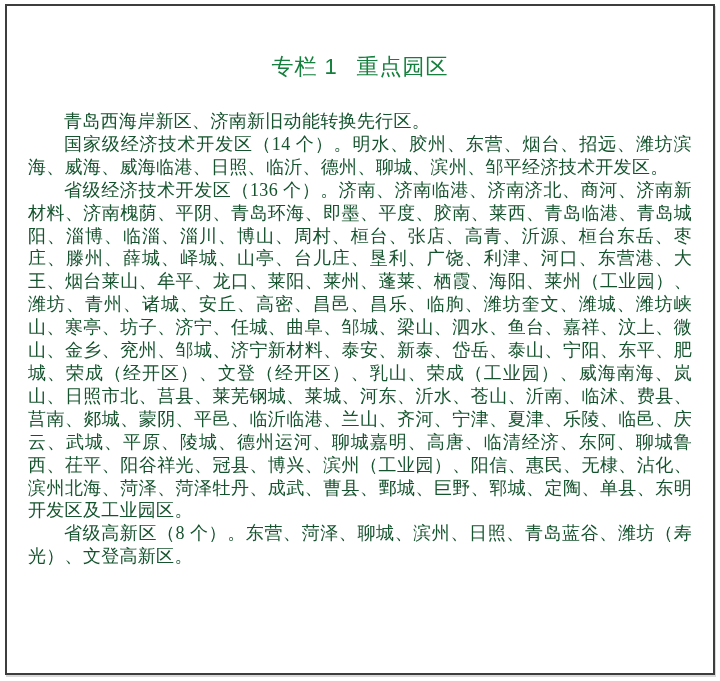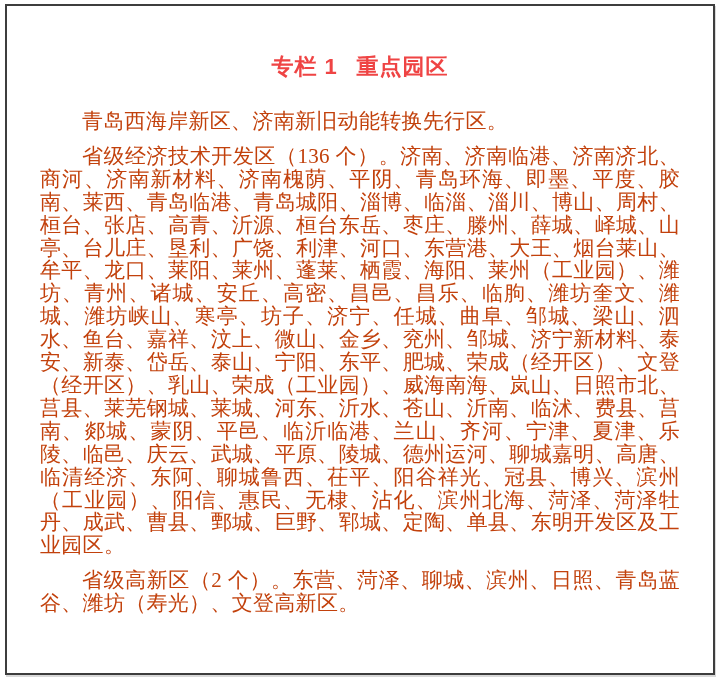--- a/index.html
+++ b/index.html
@@ -22,45 +22,46 @@
     width: 710px;
     height: 671px;
     border: 2px solid #3d3d3d;
     background: #ffffff;
     padding: 22px 21px 0 21px;
     box-shadow: 1px 2px 0 rgba(0,0,0,0.15);
   }
   .heading {
     text-align: center;
     font-family: "Liberation Sans", "DejaVu Sans", sans-serif;
-    font-weight: bold;
+    font-weight: normal;
     font-size: 22px;
     line-height: 26px;
     margin: 26px 0 30px 0;
-    color: #ef4444;
+    color: #15803d;
     letter-spacing: 1px;
   }
   .heading .label {
     margin-right: 0.85em;
   }
   .doc-body p {
-    margin: 12px;
-    font-size: 21px;
+    margin: 0;
+    font-size: 18px;
     line-height: 22.9px;
     text-align: justify;
     text-indent: 2em;
     letter-spacing: 0.3px;
-    color: #c2410c;
+    color: #14532d;
   }
 </style>
 </head>
 <body>
 
 <div class="frame">
   <h1 class="heading">
     <span class="label">专栏 1</span><span>重点园区</span>
   </h1>
   <div class="doc-body">
     <p>青岛西海岸新区、济南新旧动能转换先行区。</p>
+    <p>国家级经济技术开发区（14 个）。明水、胶州、东营、烟台、招远、潍坊滨海、威海、威海临港、日照、临沂、德州、聊城、滨州、邹平经济技术开发区。</p>
     <p>省级经济技术开发区（136 个）。济南、济南临港、济南济北、商河、济南新材料、济南槐荫、平阴、青岛环海、即墨、平度、胶南、莱西、青岛临港、青岛城阳、淄博、临淄、淄川、博山、周村、桓台、张店、高青、沂源、桓台东岳、枣庄、滕州、薛城、峄城、山亭、台儿庄、垦利、广饶、利津、河口、东营港、大王、烟台莱山、牟平、龙口、莱阳、莱州、蓬莱、栖霞、海阳、莱州（工业园）、潍坊、青州、诸城、安丘、高密、昌邑、昌乐、临朐、潍坊奎文、潍城、潍坊峡山、寒亭、坊子、济宁、任城、曲阜、邹城、梁山、泗水、鱼台、嘉祥、汶上、微山、金乡、兖州、邹城、济宁新材料、泰安、新泰、岱岳、泰山、宁阳、东平、肥城、荣成（经开区）、文登（经开区）、乳山、荣成（工业园）、威海南海、岚山、日照市北、莒县、莱芜钢城、莱城、河东、沂水、苍山、沂南、临沭、费县、莒南、郯城、蒙阴、平邑、临沂临港、兰山、齐河、宁津、夏津、乐陵、临邑、庆云、武城、平原、陵城、德州运河、聊城嘉明、高唐、临清经济、东阿、聊城鲁西、茌平、阳谷祥光、冠县、博兴、滨州（工业园）、阳信、惠民、无棣、沾化、滨州北海、菏泽、菏泽牡丹、成武、曹县、鄄城、巨野、郓城、定陶、单县、东明开发区及工业园区。</p>
-    <p>省级高新区（2 个）。东营、菏泽、聊城、滨州、日照、青岛蓝谷、潍坊（寿光）、文登高新区。</p>
+    <p>省级高新区（8 个）。东营、菏泽、聊城、滨州、日照、青岛蓝谷、潍坊（寿光）、文登高新区。</p>
   </div>
 </div>
 
 </body></html>

